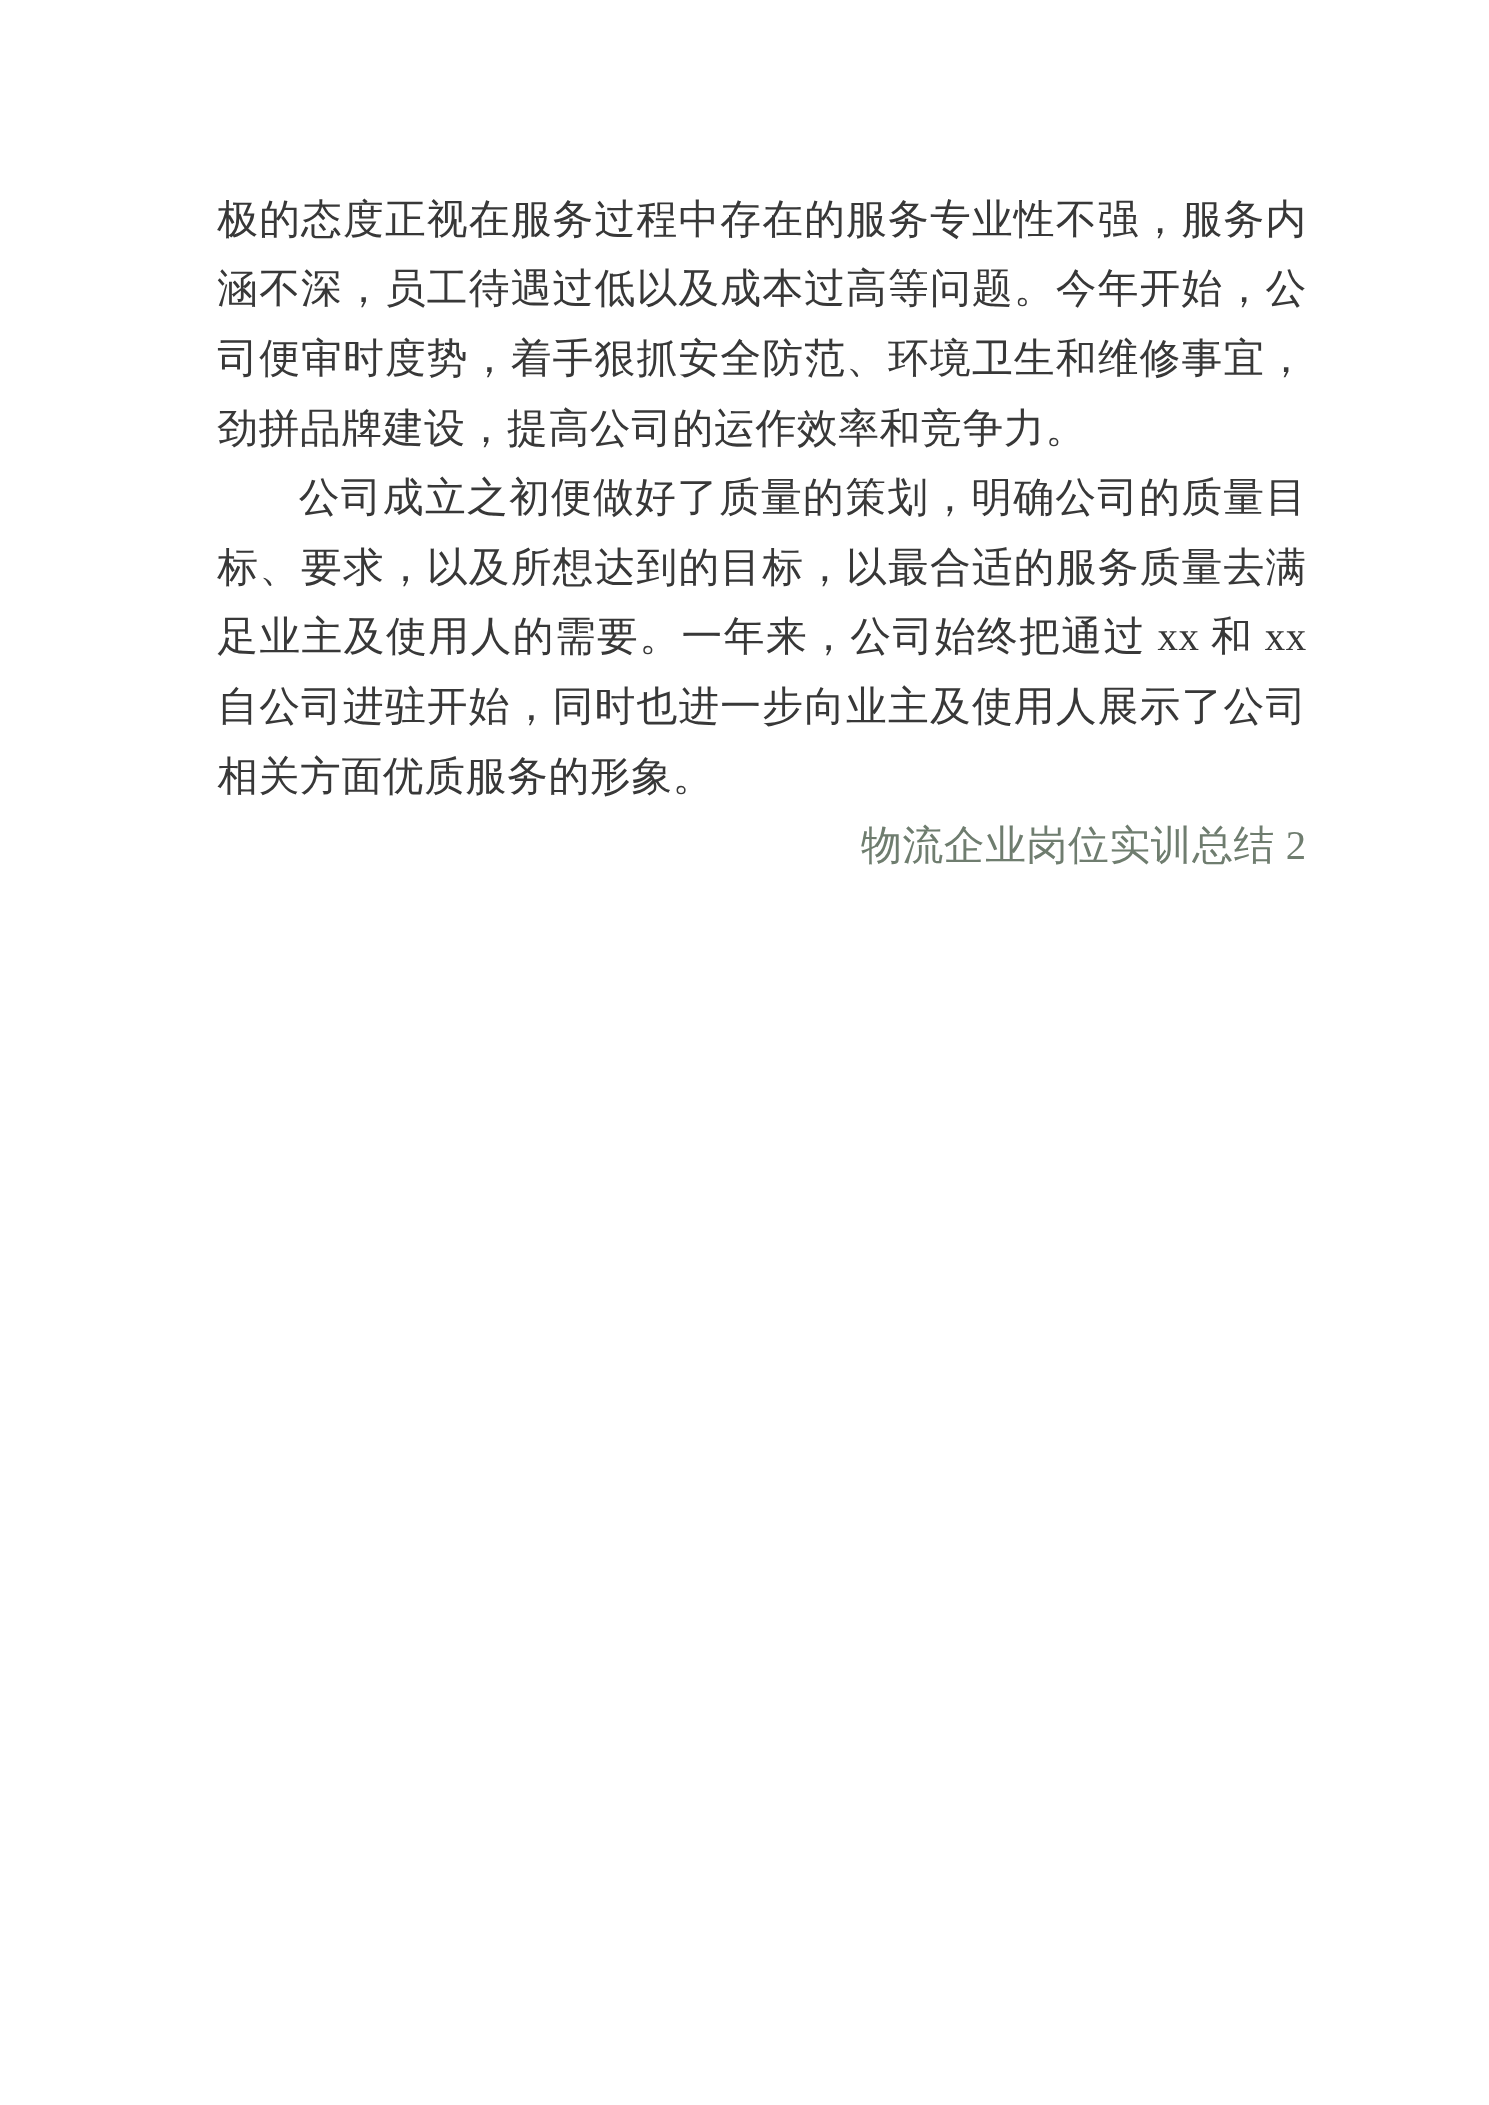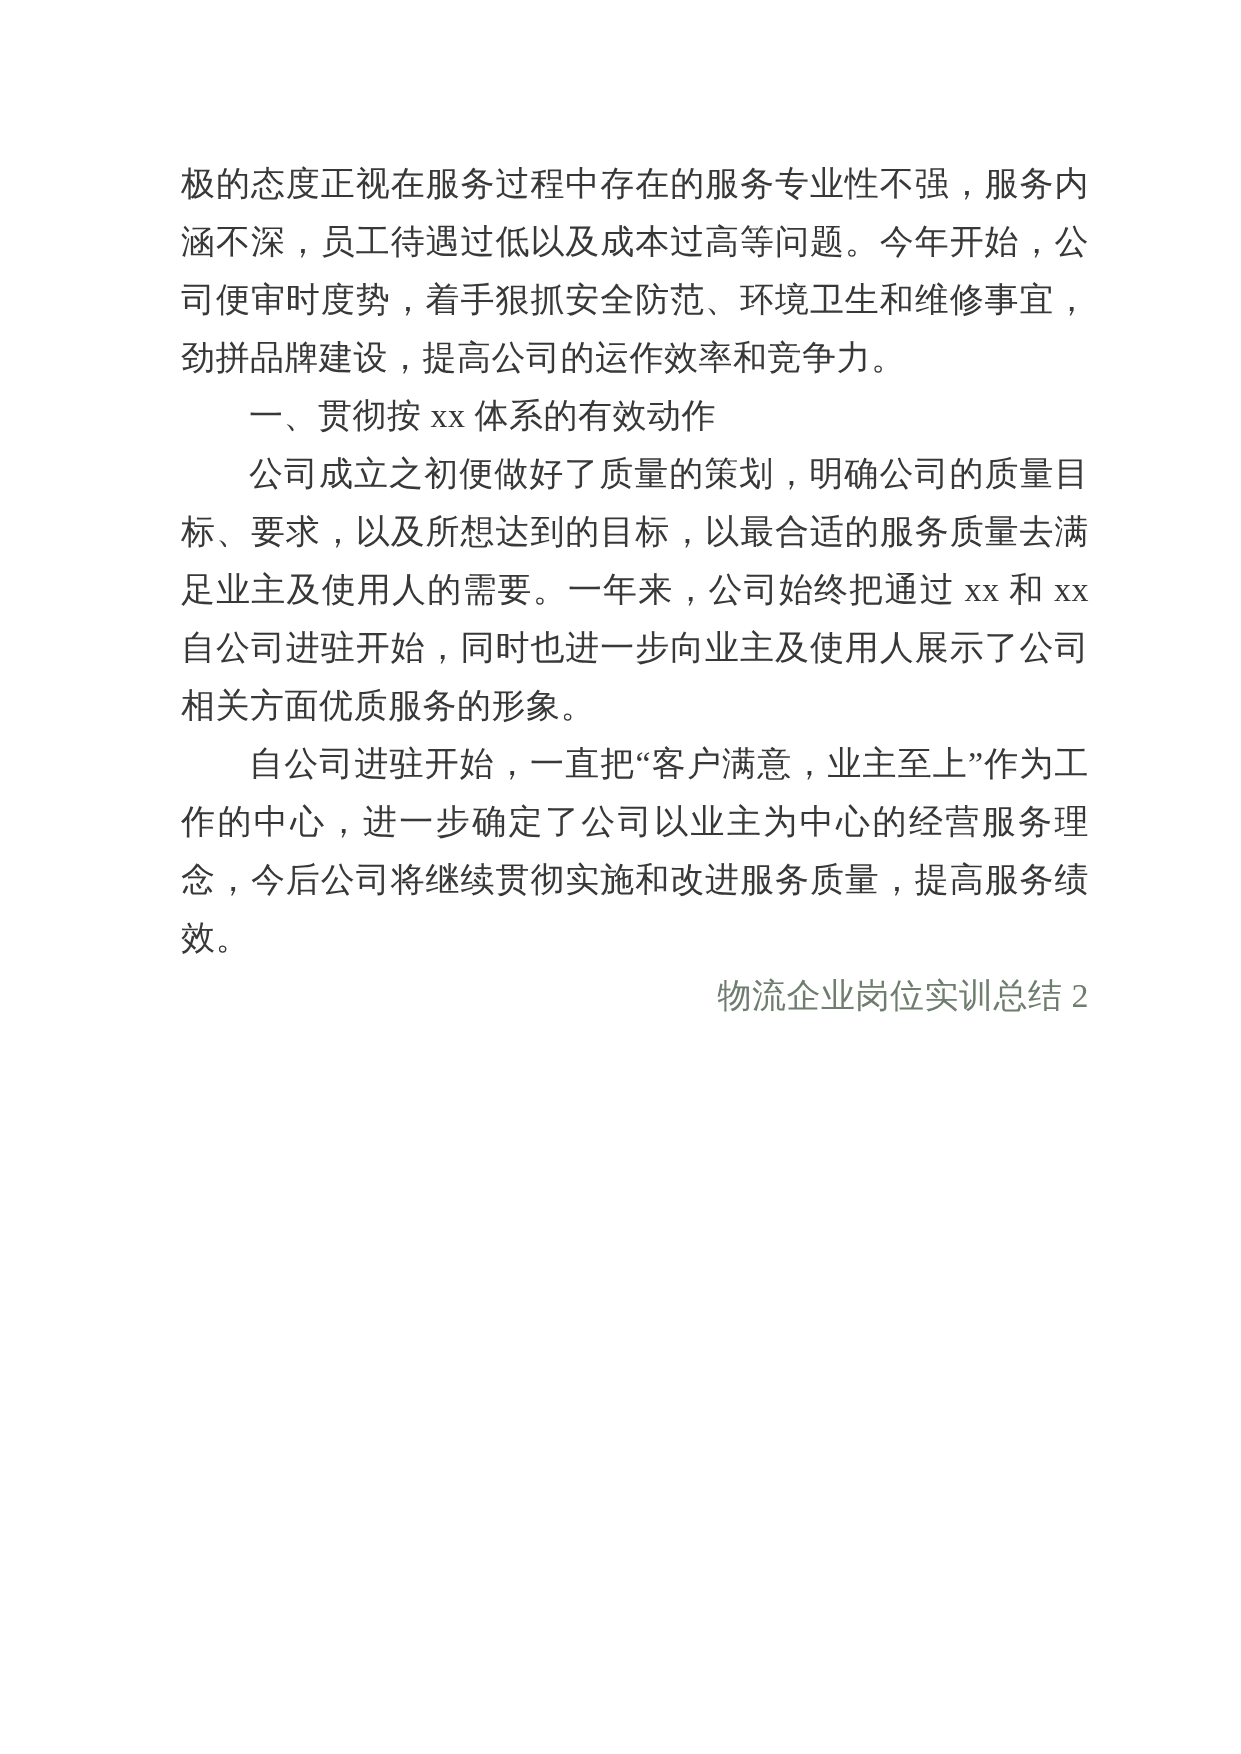--- a/index.html
+++ b/index.html
@@ -38,18 +38,16 @@
     text-align: right;
     text-indent: 0;
   }
 </style>
 </head>
 <body>
 
 <div class="page">
   <div class="text-block">
     <p class="para">极的态度正视在服务过程中存在的服务专业性不强，服务内涵不深，员工待遇过低以及成本过高等问题。今年开始，公司便审时度势，着手狠抓安全防范、环境卫生和维修事宜，劲拼品牌建设，提高公司的运作效率和竞争力。</p>
-    <p class="para indent">一、贯彻按 xx 体系的有效动作</p>
     <p class="para indent">公司成立之初便做好了质量的策划，明确公司的质量目标、要求，以及所想达到的目标，以最合适的服务质量去满足业主及使用人的需要。一年来，公司始终把通过 xx 和 xx 自公司进驻开始，同时也进一步向业主及使用人展示了公司相关方面优质服务的形象。</p>
-    <p class="para indent">自公司进驻开始，一直把“客户满意，业主至上”作为工作的中心，进一步确定了公司以业主为中心的经营服务理念，今后公司将继续贯彻实施和改进服务质量，提高服务绩效。</p>
     <p class="para section-heading">物流企业岗位实训总结 2</p>
   </div>
 </div>
 
 </body></html>

